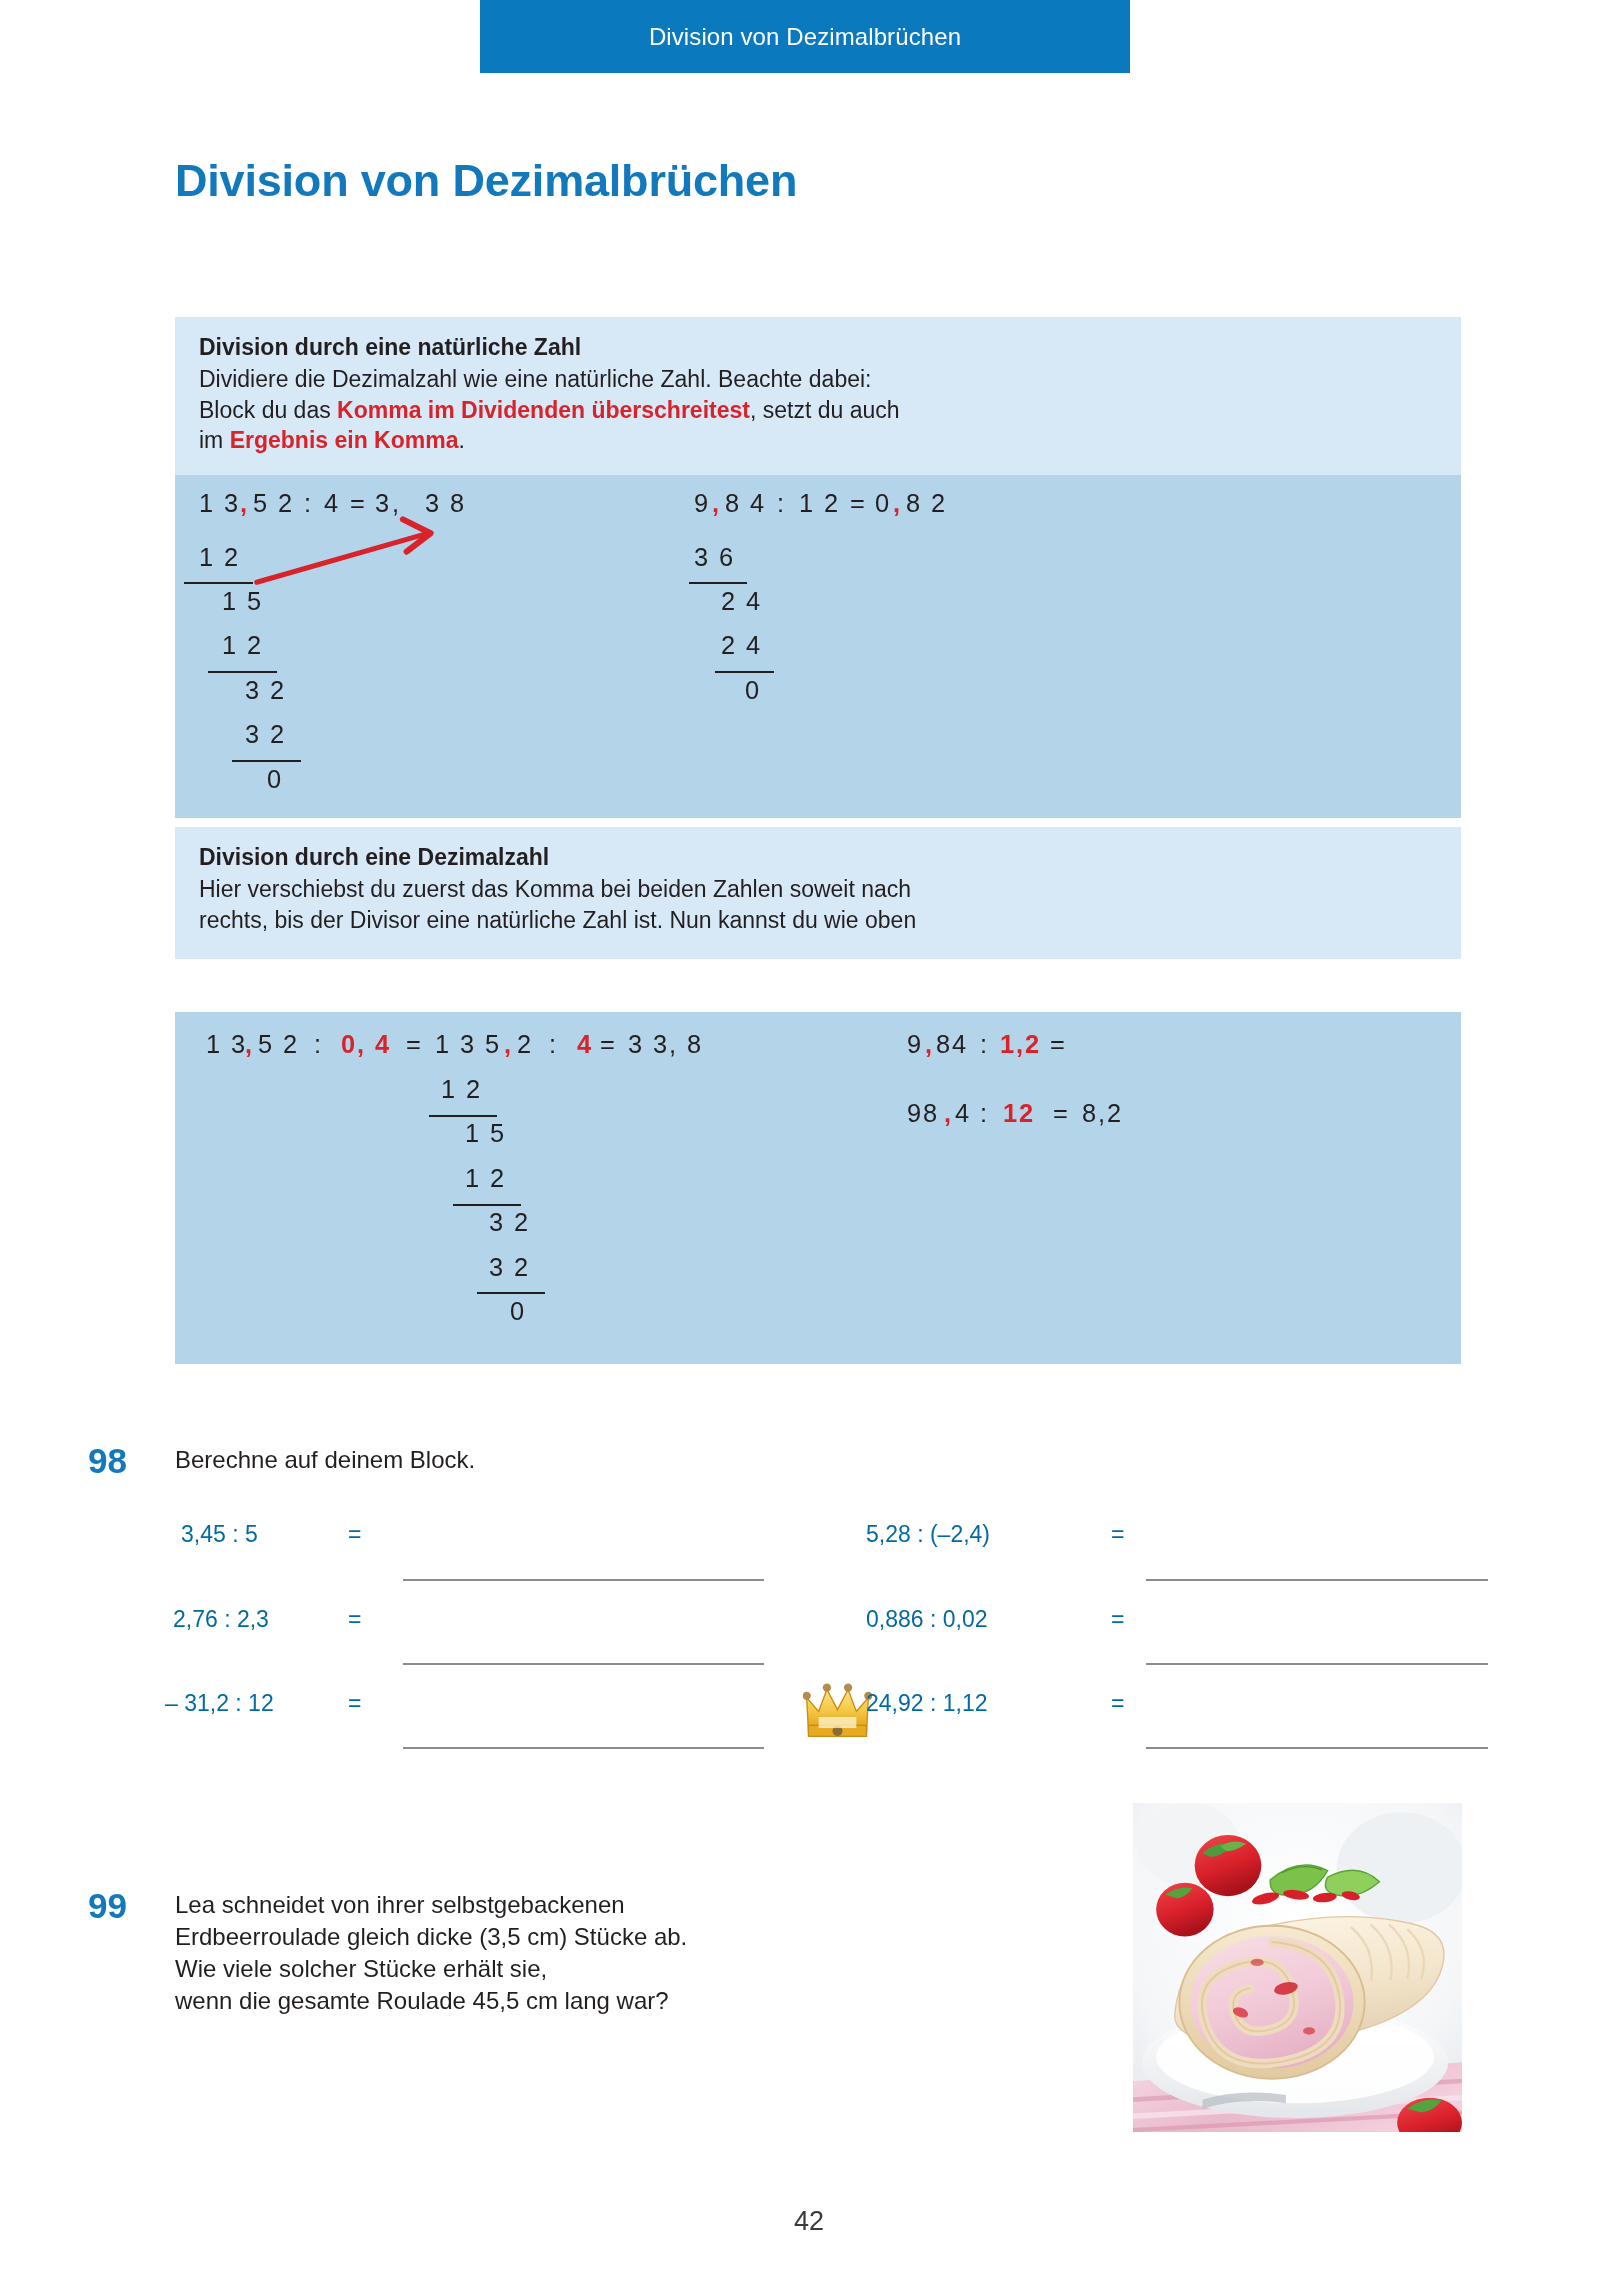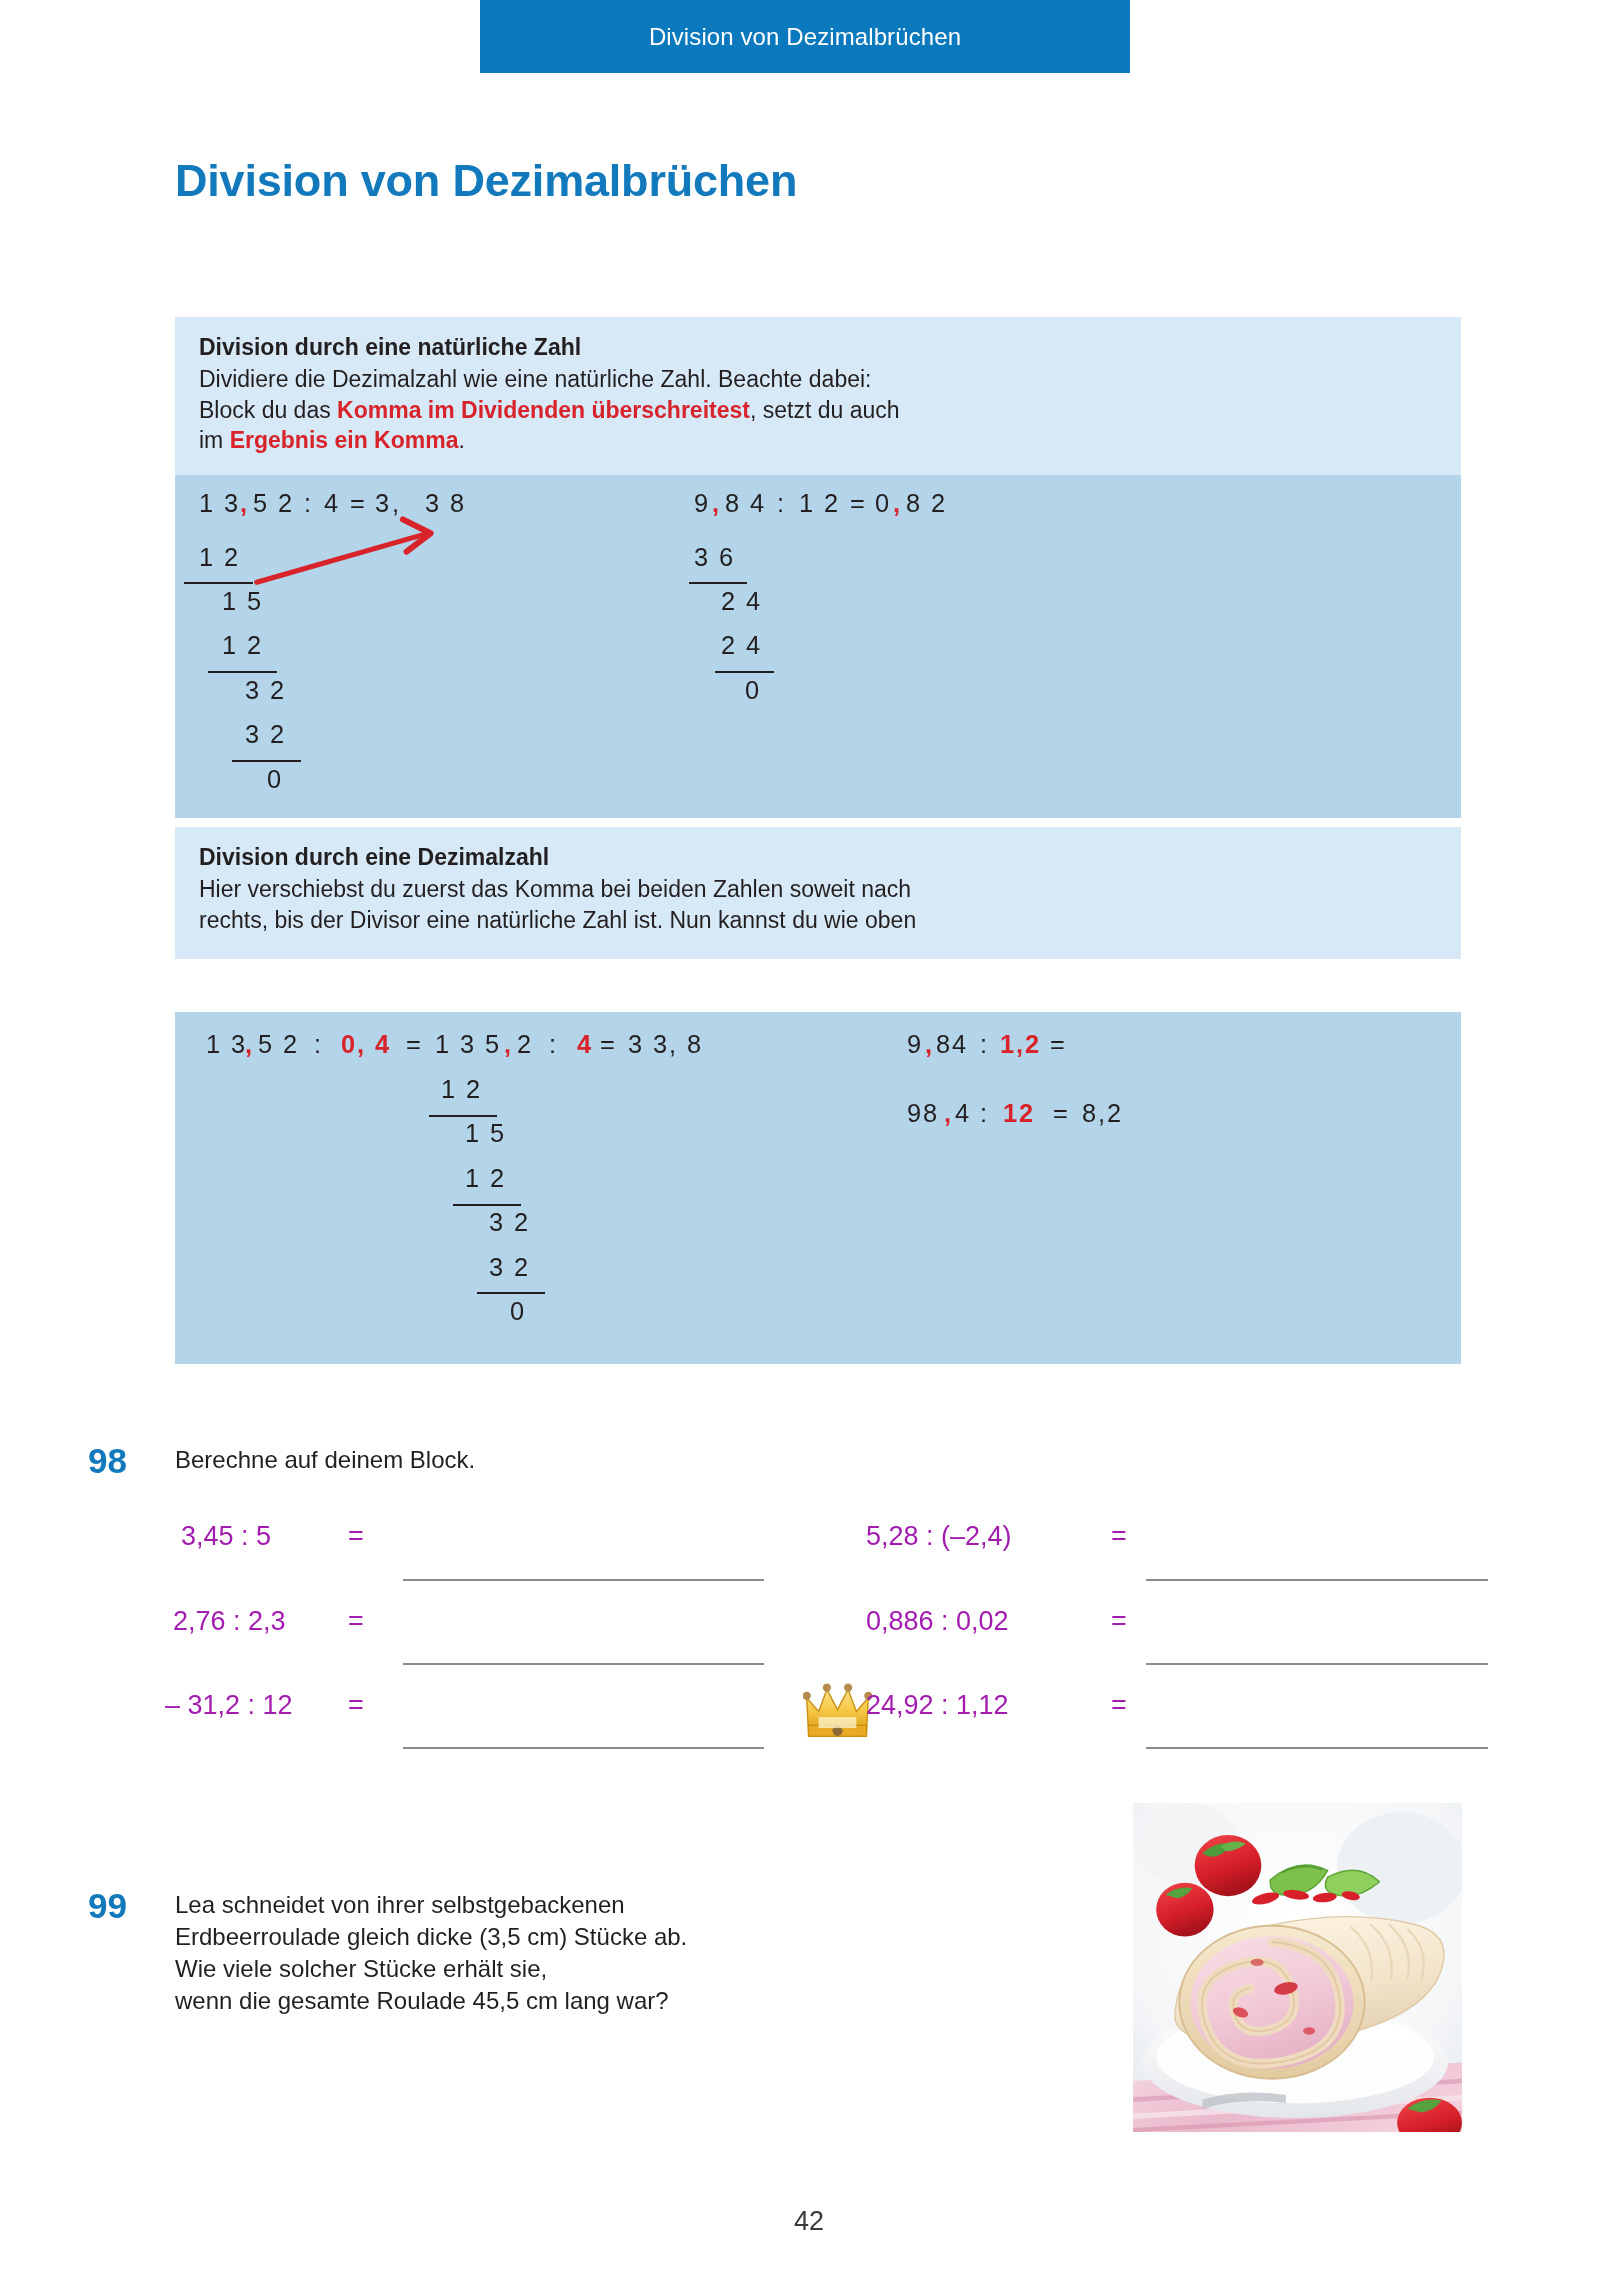--- a/index.html
+++ b/index.html
@@ -103,22 +103,22 @@
     line-height: 1;
   }
   .ex-text {
     position: absolute;
     font-size: 24px;
     line-height: 1.34;
     color: #231f20;
   }
   .task {
     position: absolute;
-    font-size: 27px;
-    color: #a21caf;
+    font-size: 23px;
+    color: #0369a1;
     white-space: nowrap;
   }
   .answer-line {
     position: absolute;
     height: 1.9px;
     background: #8c8c8c;
   }
 
   
   .crown { position: absolute; }

